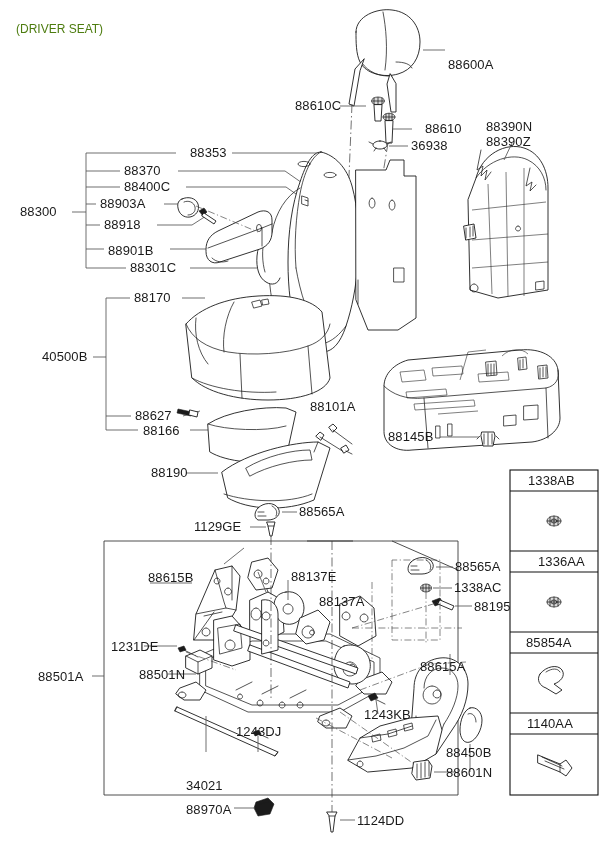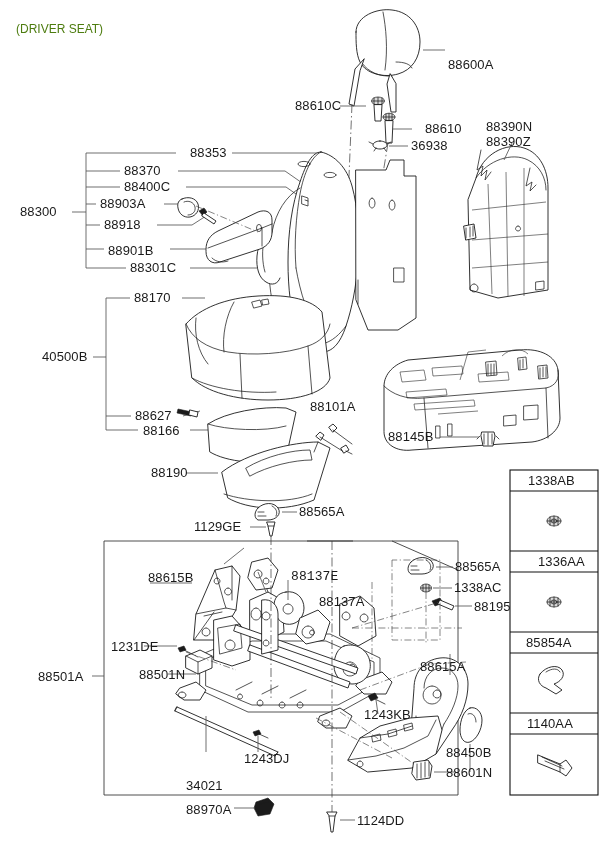--- a/index.html
+++ b/index.html
@@ -454,32 +454,32 @@
 <div class="lbl" style="left:134px;top:291px;">88170</div>
 <div class="lbl" style="left:135px;top:409px;">88627</div>
 <div class="lbl" style="left:143px;top:424px;">88166</div>
 <div class="lbl" style="left:151px;top:466px;">88190</div>
 
 <div class="lbl" style="left:310px;top:400px;">88101A</div>
 <div class="lbl" style="left:388px;top:430px;">88145B</div>
 
 <div class="lbl" style="left:38px;top:670px;">88501A</div>
 <div class="lbl" style="left:148px;top:571px;">88615B</div>
-<div class="lbl" style="left:291px;top:570px;font-family:Liberation Mono, monospace;">88137E</div>
+<div class="lbl" style="left:291px;top:570px;">88137E</div>
 <div class="lbl" style="left:319px;top:595px;">88137A</div>
 <div class="lbl" style="left:111px;top:640px;">1231DE</div>
 <div class="lbl" style="left:139px;top:668px;">88501N</div>
 <div class="lbl" style="left:194px;top:520px;">1129GE</div>
 <div class="lbl" style="left:299px;top:505px;">88565A</div>
 <div class="lbl" style="left:455px;top:560px;">88565A</div>
 <div class="lbl" style="left:454px;top:581px;">1338AC</div>
 <div class="lbl" style="left:474px;top:600px;">88195</div>
 <div class="lbl" style="left:420px;top:660px;">88615A</div>
 <div class="lbl" style="left:186px;top:745px;margin-top:34px;">34021</div>
-<div class="lbl" style="left:236px;top:752px;margin-left:8px;">1243DJ</div>
+<div class="lbl" style="left:236px;top:725px;">1243DJ</div>
 <div class="lbl" style="left:364px;top:708px;">1243KB</div>
 <div class="lbl" style="left:446px;top:746px;">88450B</div>
 <div class="lbl" style="left:446px;top:766px;">88601N</div>
 <div class="lbl" style="left:186px;top:803px;">88970A</div>
 <div class="lbl" style="left:357px;top:814px;">1124DD</div>
 
 <div class="lbl" style="left:528px;top:474px;">1338AB</div>
 <div class="lbl" style="left:528px;top:555px;margin-left:10px;">1336AA</div>
 <div class="lbl" style="left:526px;top:636px;">85854A</div>
 <div class="lbl" style="left:527px;top:717px;">1140AA</div>

